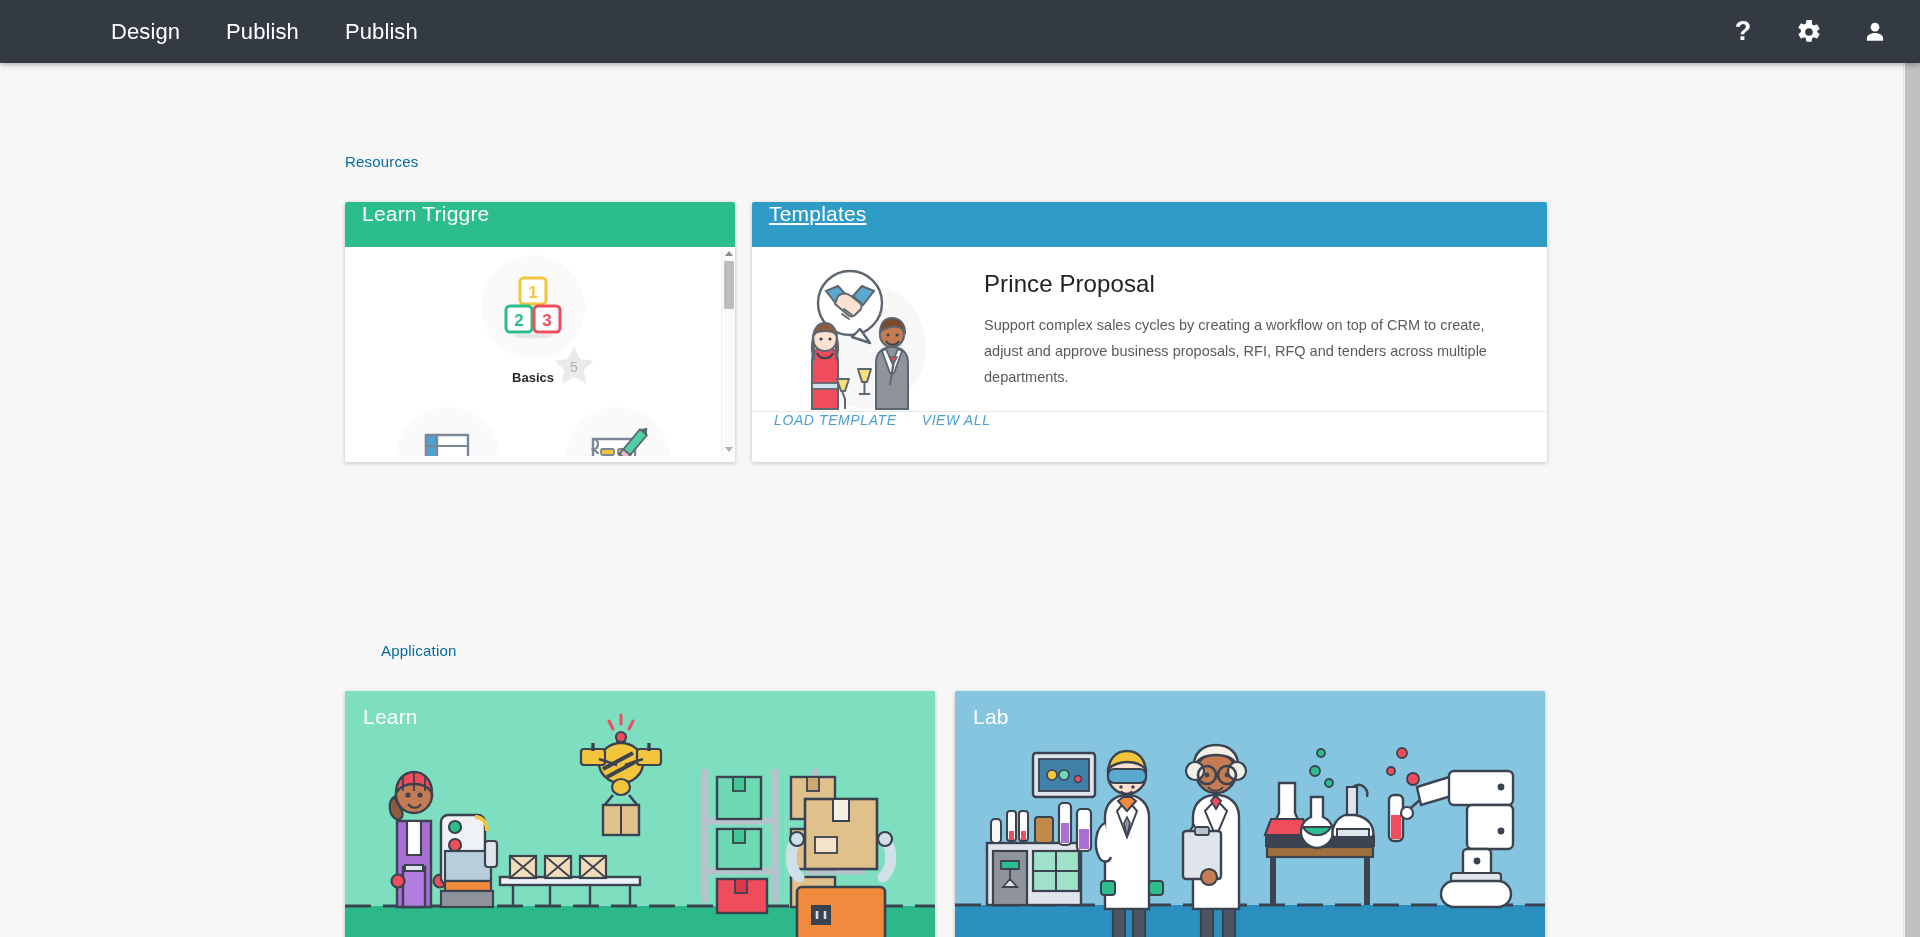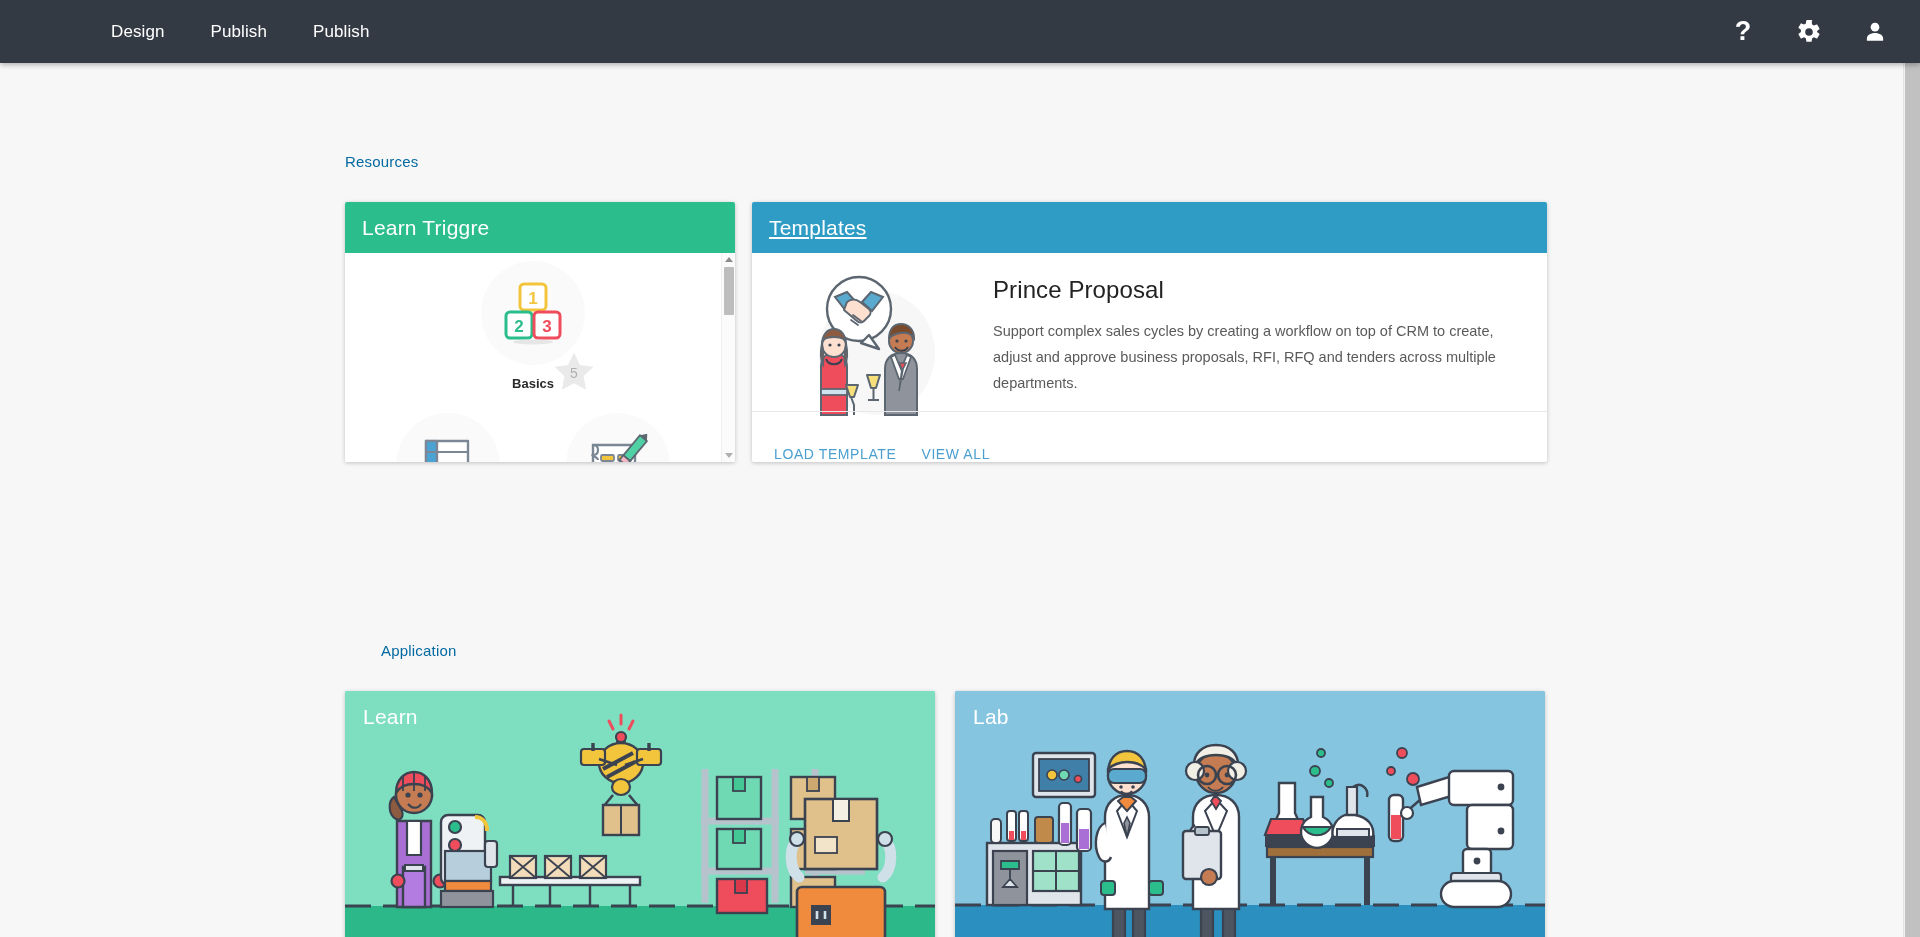--- a/index.html
+++ b/index.html
@@ -24,21 +24,21 @@
     z-index: 20;
   }
   .nav-links {
     display: flex;
     align-items: center;
     margin-left: 99px;
     gap: 0px;
   }
   .nav-link {
     color: #ffffff;
-    font-size: 17px;
+    font-size: 22px;
     line-height: 63px;
     padding: 0 12px;
     margin-right: 22px;
     cursor: pointer;
     white-space: nowrap;
     letter-spacing: 0.1px;
   }
   .nav-link:last-child { margin-right: 0; }
 
   .nav-icons {
@@ -88,23 +88,23 @@
 
   
   .card {
     position: absolute;
     background: #ffffff;
     box-shadow: 0 1px 4px rgba(0,0,0,0.22);
     border-radius: 2px;
     overflow: hidden;
   }
   .card-head {
-    height: 51px;
-    display: flex;
-    align-items: center;
+    height: 45px;
+    display: flex;
+    align-items: flex-start;
     padding-left: 17px;
     color: #ffffff;
     font-size: 21px;
     letter-spacing: .2px;
   }
 
   
   #card-learn {
     left: 345px;
     top: 139px;
@@ -204,21 +204,21 @@
   
   #card-templates {
     left: 752px;
     top: 139px;
     width: 795px;
     height: 260px;
   }
   #card-templates .card-head { background: #2e9cc4; text-decoration: underline; }
   .tpl-body {
     display: flex;
-    padding: 14px 22px 0 36px;
+    padding: 14px 22px 0 27px;
     height: 123px;
   }
   .tpl-art {
     width: 165px;
     flex: 0 0 165px;
     display: flex;
     align-items: flex-start;
     justify-content: center;
     padding-top: 4px;
   }
@@ -235,23 +235,24 @@
     line-height: 26px;
     color: #5a5a5a;
     max-width: 520px;
   }
   .tpl-actions {
     position: absolute;
     bottom: 0; left: 0; right: 0;
     height: 51px;
     border-top: 1px solid #e8e8e8;
     display: flex;
-    align-items: flex-end;
+    align-items: flex-start;
     padding-left: 22px;
     gap: 25px;
+    font-style: italic;
   }
   .tpl-link {
     color: #4a9fd0;
     font-size: 14px;
     letter-spacing: .6px;
     cursor: pointer;
   }
 
   
   #card-main {

